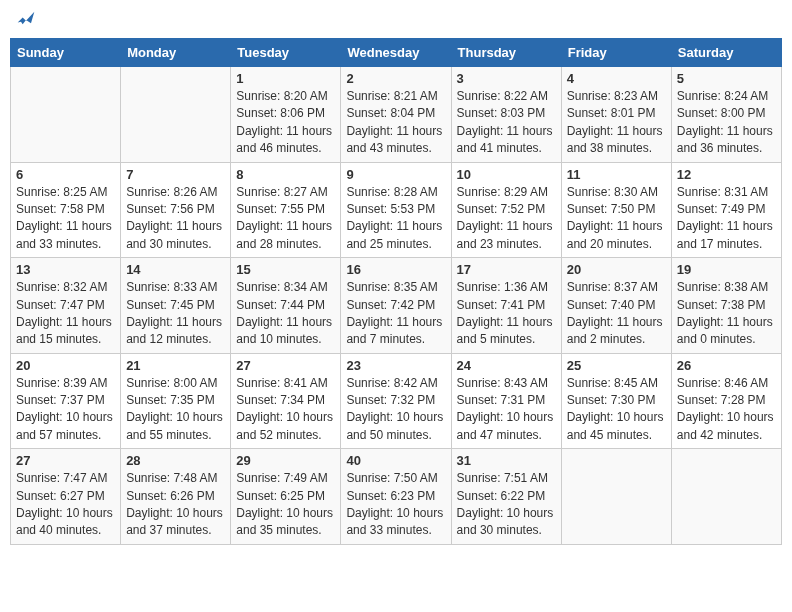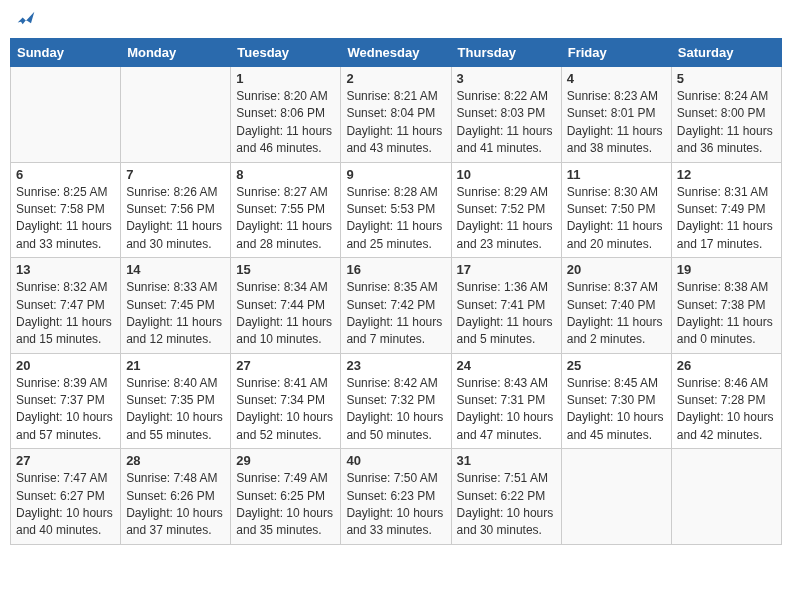--- a/index.html
+++ b/index.html
@@ -275,21 +275,21 @@
       <tr>
         <td>
           <span class="day-num">20</span>
           <div class="day-info">Sunrise: 8:39 AM
 Sunset: 7:37 PM
 Daylight: 10 hours
 and 57 minutes.</div>
         </td>
         <td>
           <span class="day-num">21</span>
-          <div class="day-info">Sunrise: 8:40 AM
+          <div class="day-info">Sunrise: 8:00 AM
 Sunset: 7:35 PM
 Daylight: 10 hours
 and 55 minutes.</div>
         </td>
         <td>
           <span class="day-num">27</span>
           <div class="day-info">Sunrise: 8:41 AM
 Sunset: 7:34 PM
 Daylight: 10 hours
 and 52 minutes.</div>

